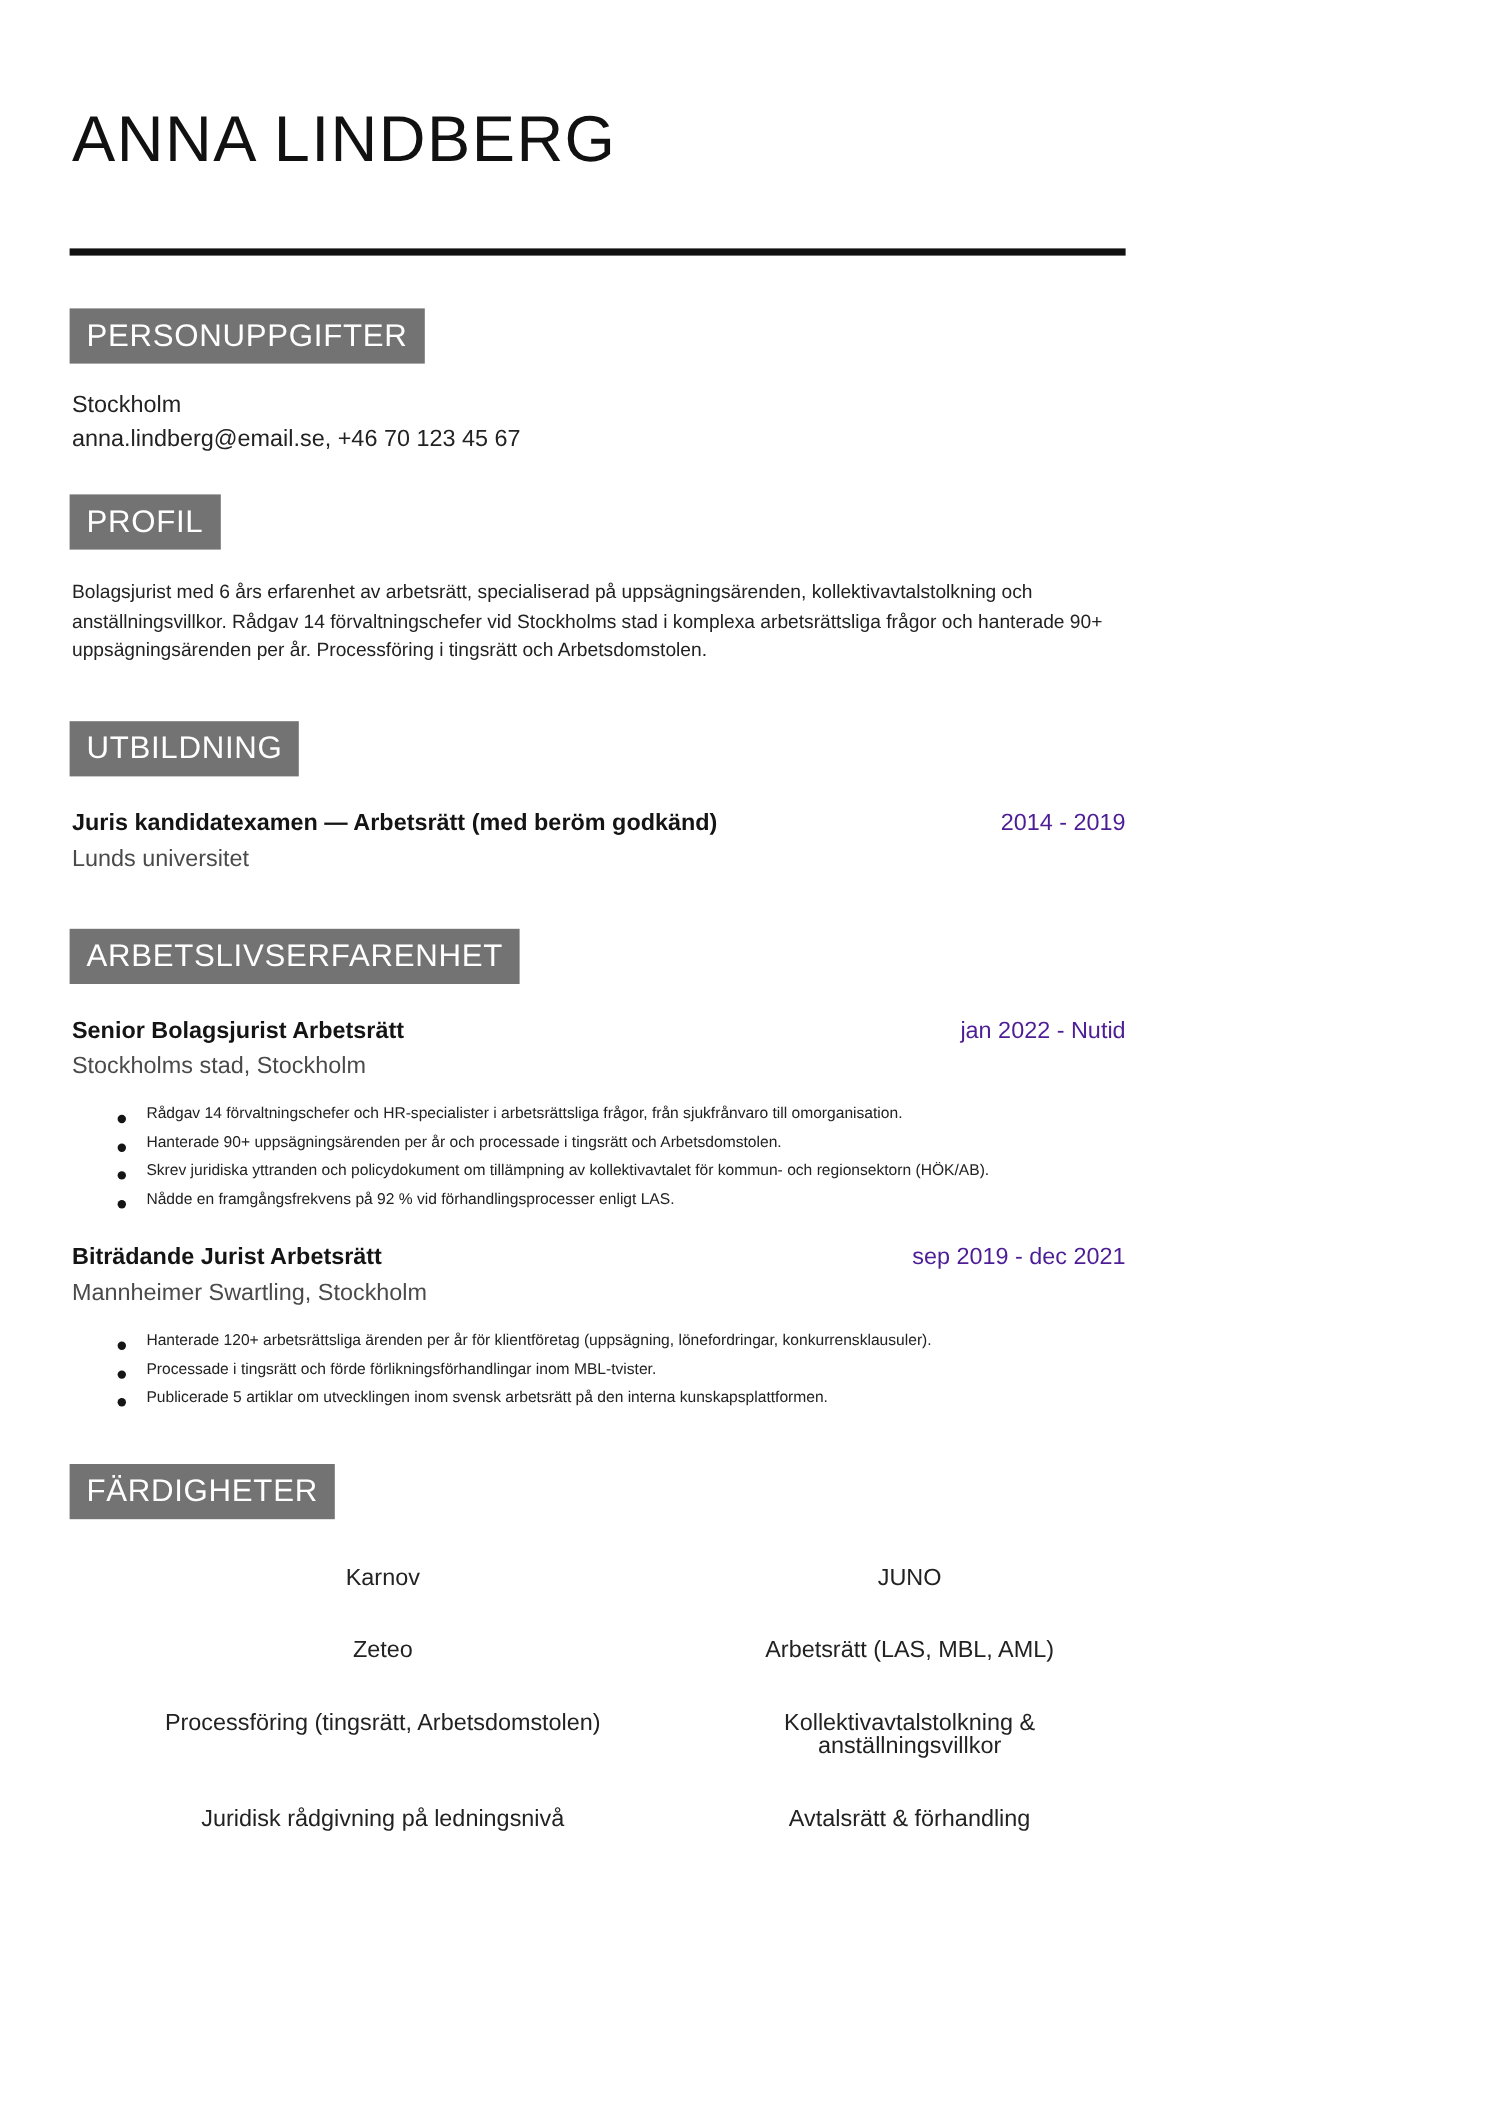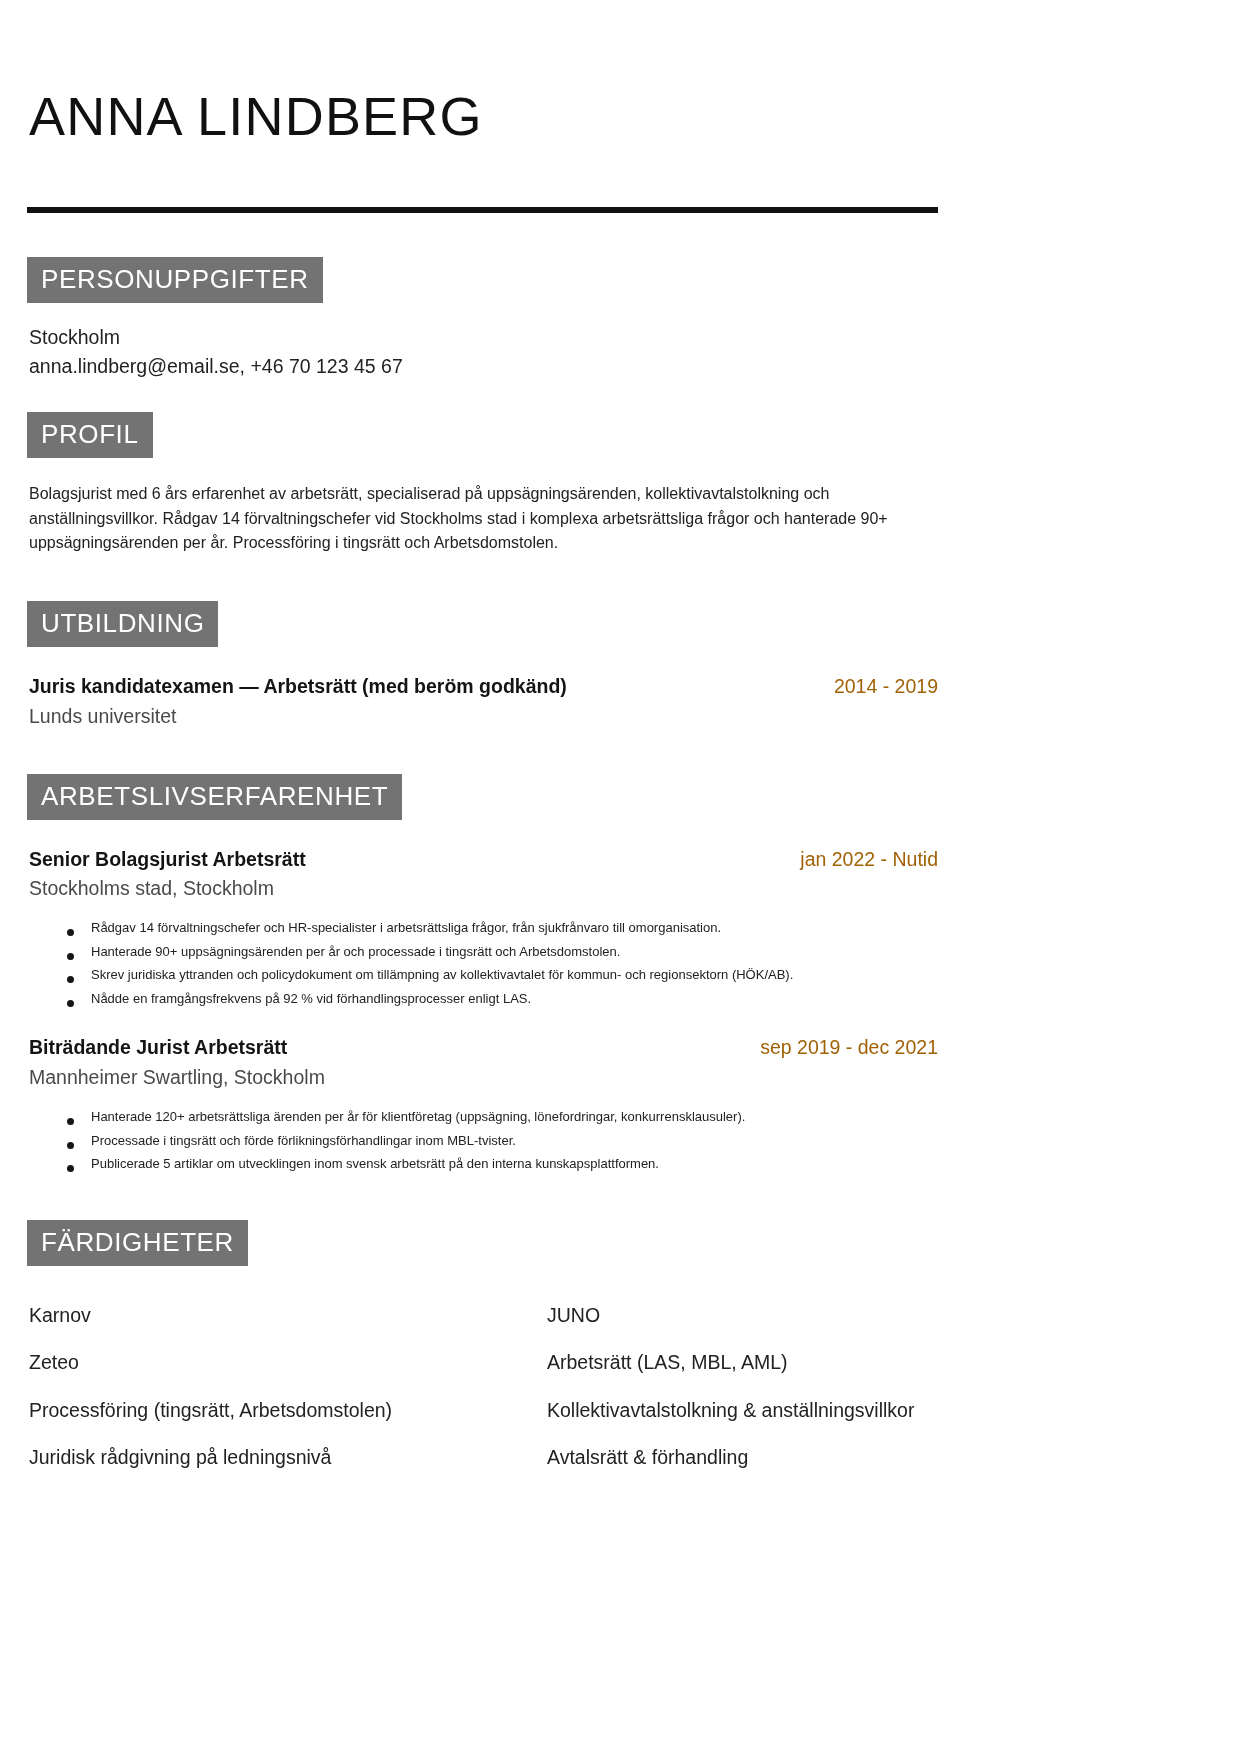--- a/index.html
+++ b/index.html
@@ -11,21 +11,21 @@
   body {
     width: 1241px;
     height: 1754px;
     font-family: "Liberation Sans", sans-serif;
     color: #1a1a1a;
     -webkit-font-smoothing: antialiased;
   }
   .page {
     width: 996px;
     height: 1754px;
-    padding: 88px 58px 0 27px;
+    padding: 88px 58px 0 58px;
     position: relative;
   }
 
   
   .name {
     font-size: 54px;
     font-weight: 400;
     letter-spacing: 1.2px;
     line-height: 1.05;
     margin: 0;
@@ -92,21 +92,21 @@
   }
   .entry-title {
     font-size: 19.5px;
     font-weight: bold;
     color: #141414;
     line-height: 1.4;
   }
   .entry-date {
     font-size: 19.5px;
     font-weight: 400;
-    color: #a16207;
+    color: #4c1d95;
     white-space: nowrap;
     line-height: 1.4;
   }
   .entry-sub {
     font-size: 19.5px;
     color: #4a4a4a;
     line-height: 1.45;
     margin-top: 1px;
   }
 
@@ -134,22 +134,23 @@
     height: 7px;
     border-radius: 50%;
     background: #151515;
   }
 
   
   .skills-grid {
     margin-top: 26px;
     display: grid;
     grid-template-columns: 518px 1fr;
-    row-gap: 0;
+    row-gap: 13px;
     padding-left: 2px;
+    text-align: center;
   }
   .skill-item {
     font-size: 19.5px;
     color: #222222;
     line-height: 1;
     padding: 14px 0 14px 0;
   }
 </style>
 </head>
 <body>

